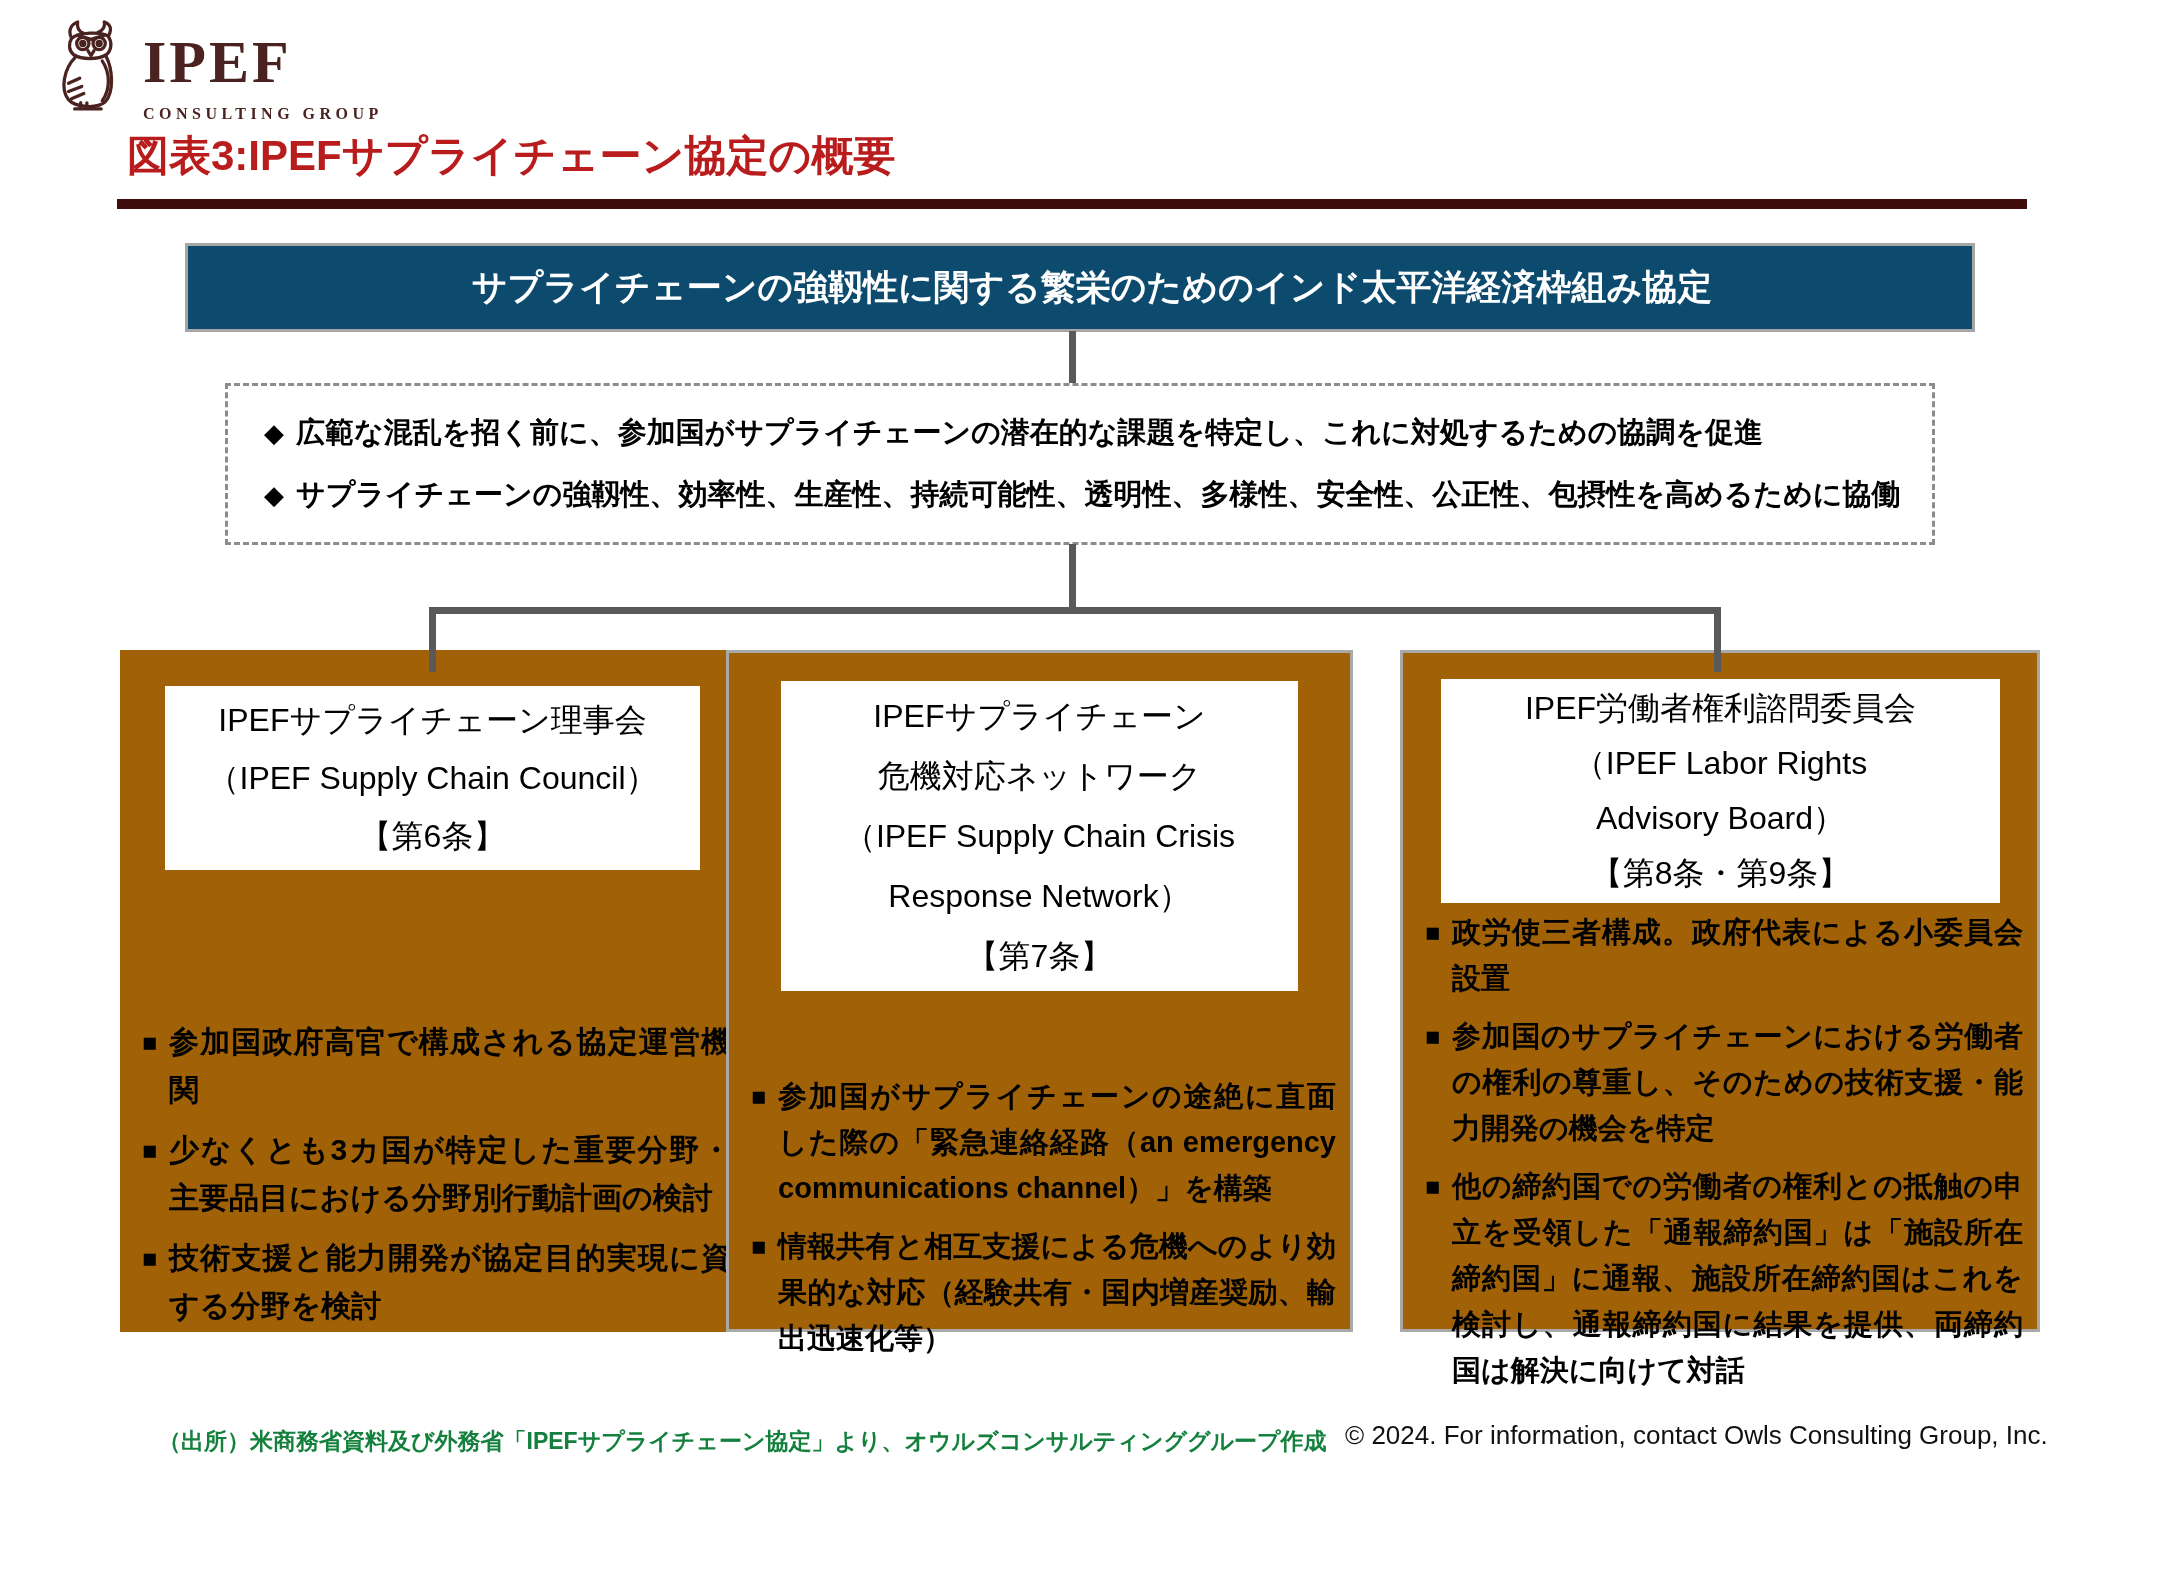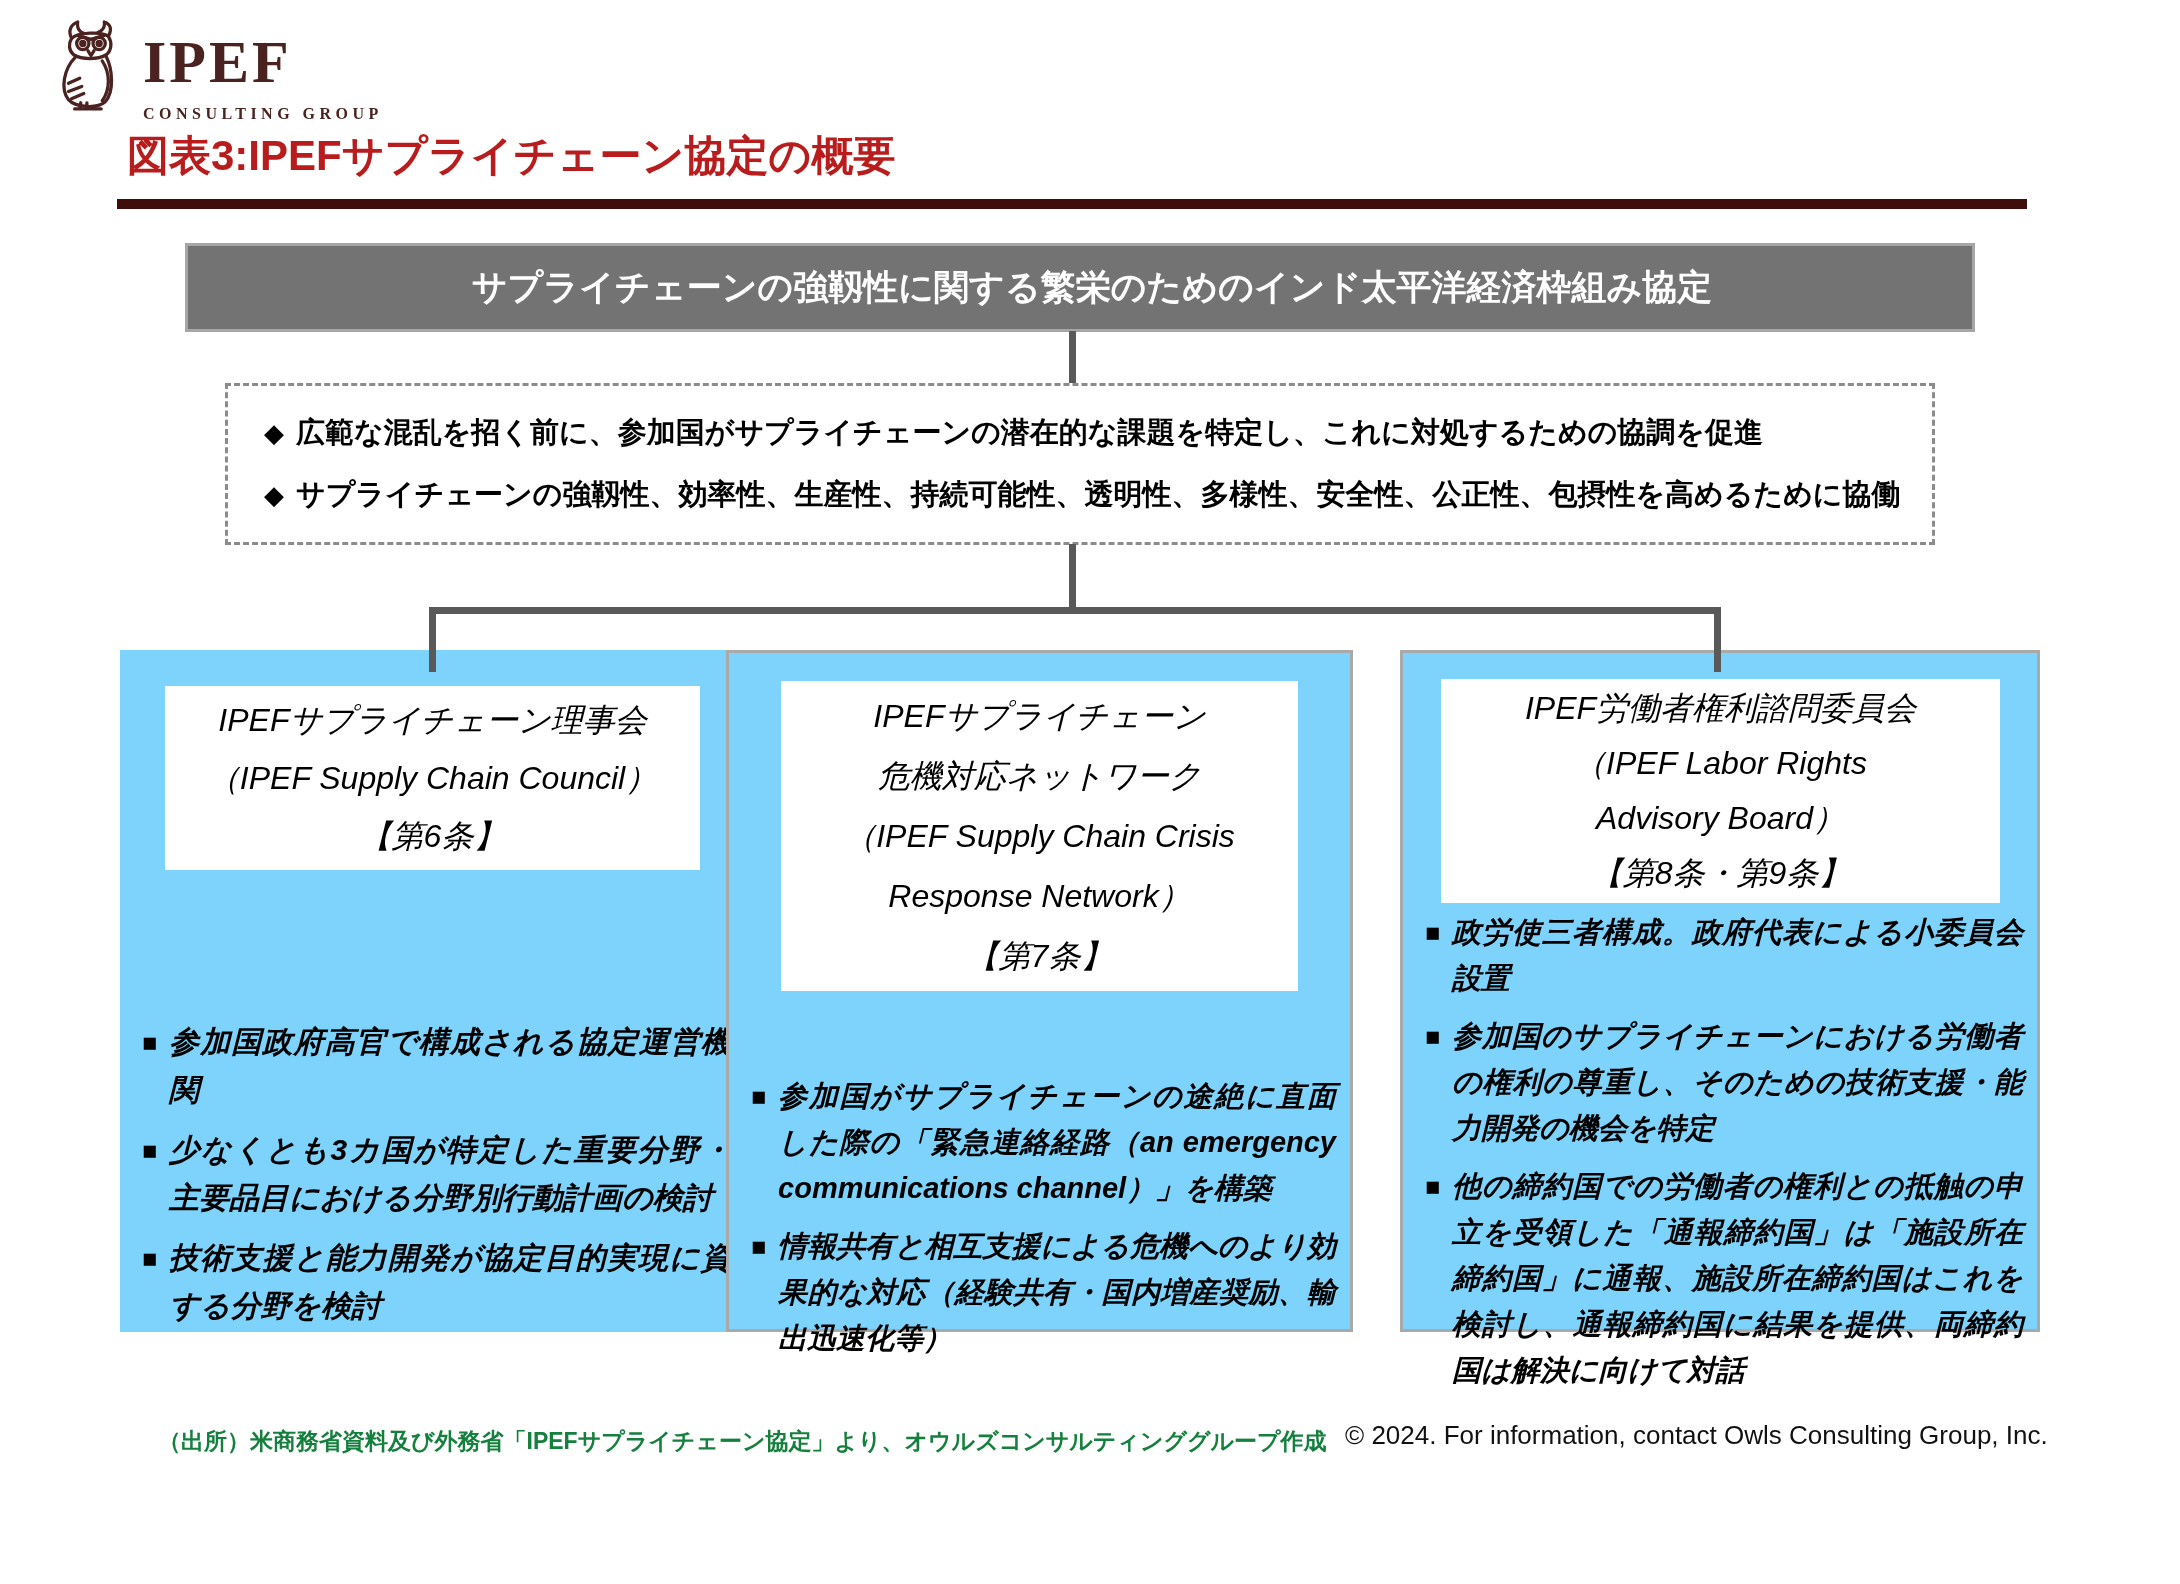--- a/index.html
+++ b/index.html
@@ -21,42 +21,42 @@
   }
   
   .page-title{
     position:absolute;left:127px;top:128px;font-size:42px;font-weight:bold;
     color:#b91c1c;letter-spacing:0px;white-space:nowrap;
   }
   .title-rule{position:absolute;left:117px;top:199px;width:1910px;height:10px;background:#400d0d;}
   
   .banner{
     position:absolute;left:185px;top:243px;width:1790px;height:89px;
-    background:#737373;border:3px solid #a6a6a6;box-sizing:border-box;
+    background:#0c4a6e;border:3px solid #a6a6a6;box-sizing:border-box;
     display:flex;align-items:center;justify-content:center;
     color:#ffffff;font-size:35px;font-weight:bold;white-space:nowrap;padding-left:24px;
   }
   
   .objectives{
     position:absolute;left:225px;top:383px;width:1710px;height:162px;
     border:3px dashed #8c8c8c;box-sizing:border-box;background:#ffffff;
     display:flex;flex-direction:column;justify-content:space-evenly;
     padding:4px 10px 4px 36px;
   }
   .objective{display:flex;align-items:baseline;font-size:29px;font-weight:bold;white-space:nowrap;}
   .diamond{font-size:26px;margin-right:12px;color:#000;}
   
   .conn{position:absolute;background:#595959;z-index:5;}
   .conn-v1{left:1069px;top:331px;width:7px;height:52px;}
   .conn-v2{left:1069px;top:544px;width:7px;height:66px;}
   .conn-h{left:429px;top:607px;width:1292px;height:7px;}
   .conn-dl{left:429px;top:607px;width:7px;height:65px;}
   .conn-dr{left:1714px;top:607px;width:7px;height:65px;}
   
-  .panel{position:absolute;top:650px;height:682px;background:#7dd3fc;box-sizing:border-box;font-style:italic;}
+  .panel{position:absolute;top:650px;height:682px;background:#a16207;box-sizing:border-box;}
   .panel-left{left:120px;width:625px;}
   .panel-mid{left:726px;width:627px;border:3px solid #a9a9a9;}
   .panel-right{left:1400px;width:640px;border:3px solid #a9a9a9;}
   .title-card{
     position:absolute;background:#ffffff;display:flex;flex-direction:column;
     align-items:center;justify-content:center;text-align:center;
     font-size:32px;line-height:58px;color:#000;
   }
   .panel-left  .title-card{left:45px;top:36px;width:535px;height:184px;}
   .panel-mid   .title-card{left:52px;top:28px;width:517px;height:310px;line-height:60px;}

